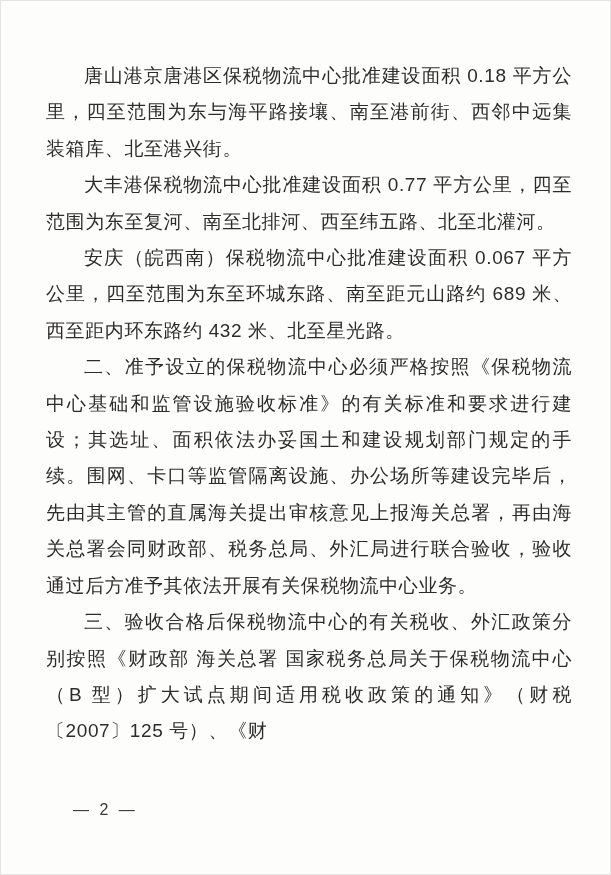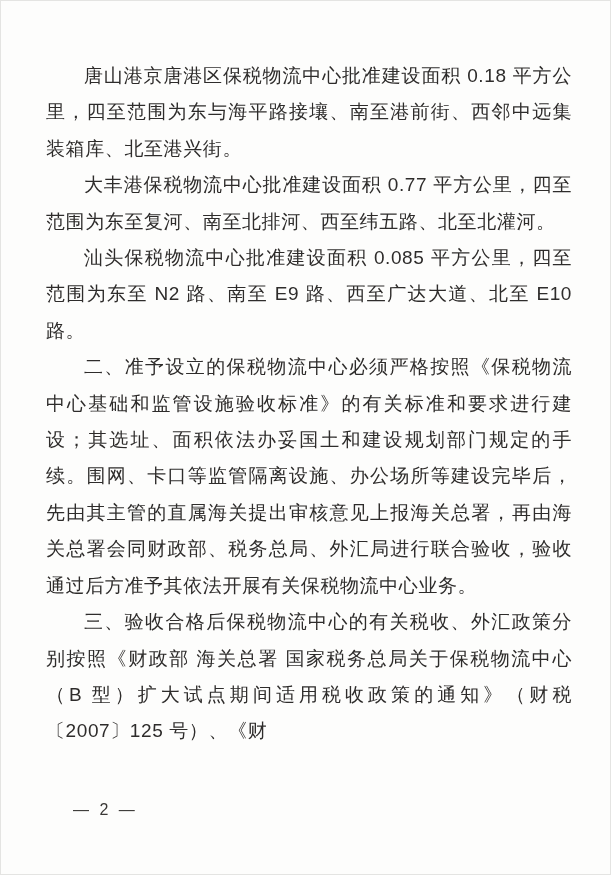--- a/index.html
+++ b/index.html
@@ -48,18 +48,18 @@
     letter-spacing: 3px;
   }
 </style>
 </head>
 <body>
 
 <div class="scan-page">
   <div class="body-text">
     <p class="para">唐山港京唐港区保税物流中心批准建设面积 0.18 平方公里，四至范围为东与海平路接壤、南至港前街、西邻中远集装箱库、北至港兴街。</p>
     <p class="para">大丰港保税物流中心批准建设面积 0.77 平方公里，四至范围为东至复河、南至北排河、西至纬五路、北至北灌河。</p>
-    <p class="para">汕头保税物流中心批准建设面积 0.085 平方公里，四至范围为东至 N2 路、南至 E9 路、西至广达大道、北至 E10 路。</p>
+    <p class="para">安庆（皖西南）保税物流中心批准建设面积 0.067 平方公里，四至范围为东至环城东路、南至距元山路约 689 米、西至距内环东路约 432 米、北至星光路。</p>
     <p class="para">二、准予设立的保税物流中心必须严格按照《保税物流中心基础和监管设施验收标准》的有关标准和要求进行建设；其选址、面积依法办妥国土和建设规划部门规定的手续。围网、卡口等监管隔离设施、办公场所等建设完毕后，先由其主管的直属海关提出审核意见上报海关总署，再由海关总署会同财政部、税务总局、外汇局进行联合验收，验收通过后方准予其依法开展有关保税物流中心业务。</p>
     <p class="para">三、验收合格后保税物流中心的有关税收、外汇政策分别按照《财政部 海关总署 国家税务总局关于保税物流中心（B 型）扩大试点期间适用税收政策的通知》（财税〔2007〕125 号）、《财</p>
   </div>
   <div class="page-number">— 2 —</div>
 </div>
 
 </body></html>

